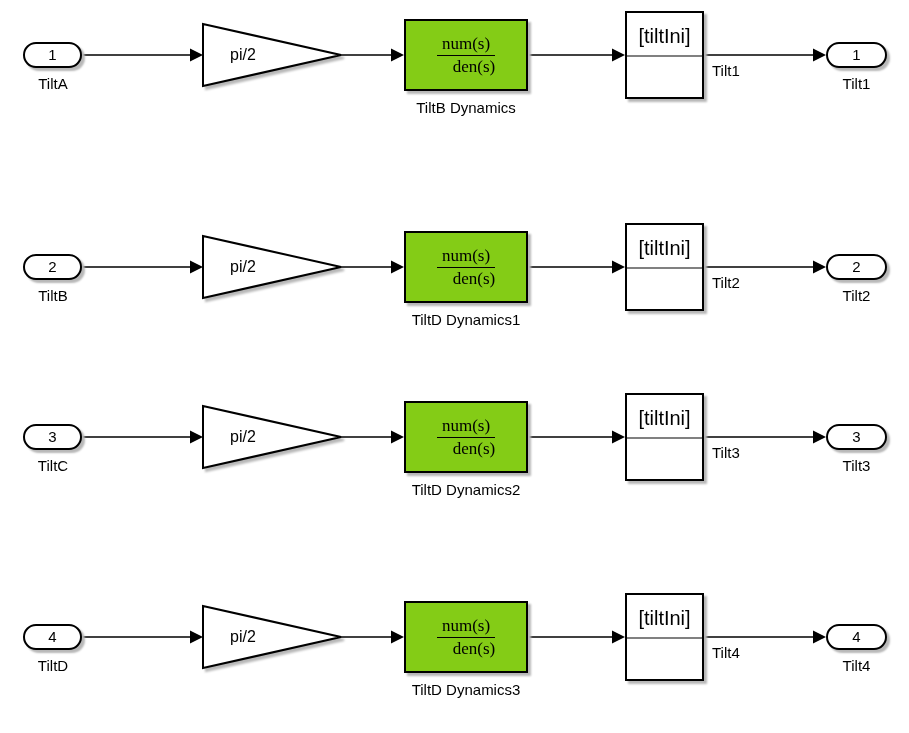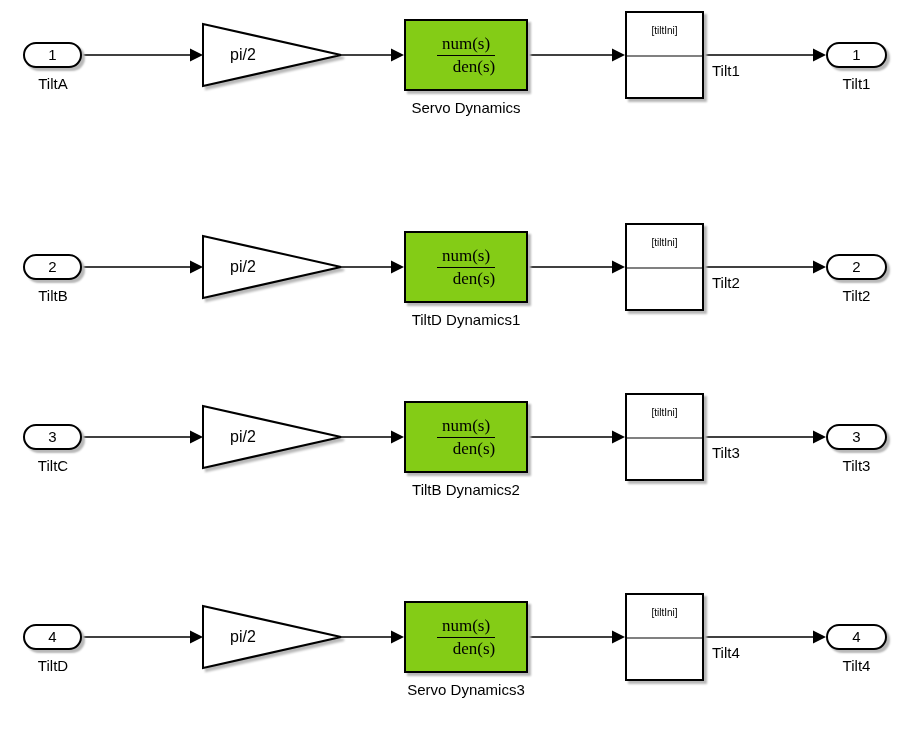--- a/index.html
+++ b/index.html
@@ -38,21 +38,21 @@
   }
   .frac { font-family:"Liberation Serif", serif; font-size:17px; text-align:center; line-height:1.12; }
   .frac .num { border-bottom:1.5px solid #000; padding:0 4px 1px 4px; }
   .frac .den { padding-top:1px;margin-left:16px; }
   .tf-name { left:344px; top:94px; width:244px; }
   .ic-block {
     position:absolute; left:625px; top:6px; width:79px; height:88px;
     box-sizing:border-box; border:2px solid #000; background:#ffffff;
     box-shadow:3px 3px 2px #b8b8b8;
   }
-  .ic-text { position:absolute; top:12px; left:0; width:100%; text-align:center; font-size:10px; }
+  .ic-text { position:absolute; top:12px; left:0; width:100%; text-align:center; font-size:20px; }
   .ic-divider { position:absolute; top:42px; left:0; width:100%; height:2px; background:#808080; }
   .signal-label { position:absolute; left:712px; top:57px; font-size:15px; white-space:nowrap; }
 </style>
 </head>
 <body>
 
 <div class="canvas">
 
   <div class="row" style="top:5px">
     <svg class="wires" viewBox="0 0 909 120">
@@ -70,21 +70,21 @@
       <span>1</span>
     </div>
     <div class="name-label inport-label">TiltA</div>
     <div class="gain-value">pi/2</div>
     <div class="tf-block">
       <div class="frac">
         <div class="num">num(s)</div>
         <div class="den">den(s)</div>
       </div>
     </div>
-    <div class="name-label tf-name">Servo Dynamics</div>
+    <div class="name-label tf-name">TiltB Dynamics</div>
     <div class="ic-block">
       <div class="ic-text">[tiltIni]</div>
       <div class="ic-divider"></div>
     </div>
     <div class="signal-label">Tilt1</div>
     <div class="port outport">
       <span>1</span>
     </div>
     <div class="name-label outport-label">Tilt1</div>
   </div>
@@ -140,21 +140,21 @@
       <span>3</span>
     </div>
     <div class="name-label inport-label">TiltC</div>
     <div class="gain-value">pi/2</div>
     <div class="tf-block">
       <div class="frac">
         <div class="num">num(s)</div>
         <div class="den">den(s)</div>
       </div>
     </div>
-    <div class="name-label tf-name">TiltB Dynamics2</div>
+    <div class="name-label tf-name">TiltD Dynamics2</div>
     <div class="ic-block">
       <div class="ic-text">[tiltIni]</div>
       <div class="ic-divider"></div>
     </div>
     <div class="signal-label">Tilt3</div>
     <div class="port outport">
       <span>3</span>
     </div>
     <div class="name-label outport-label">Tilt3</div>
   </div>
@@ -175,21 +175,21 @@
       <span>4</span>
     </div>
     <div class="name-label inport-label">TiltD</div>
     <div class="gain-value">pi/2</div>
     <div class="tf-block">
       <div class="frac">
         <div class="num">num(s)</div>
         <div class="den">den(s)</div>
       </div>
     </div>
-    <div class="name-label tf-name">Servo Dynamics3</div>
+    <div class="name-label tf-name">TiltD Dynamics3</div>
     <div class="ic-block">
       <div class="ic-text">[tiltIni]</div>
       <div class="ic-divider"></div>
     </div>
     <div class="signal-label">Tilt4</div>
     <div class="port outport">
       <span>4</span>
     </div>
     <div class="name-label outport-label">Tilt4</div>
   </div>

